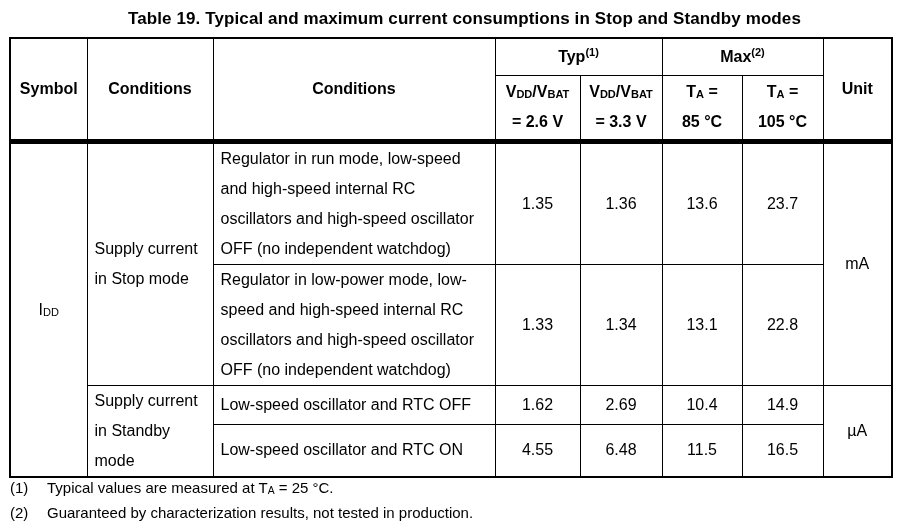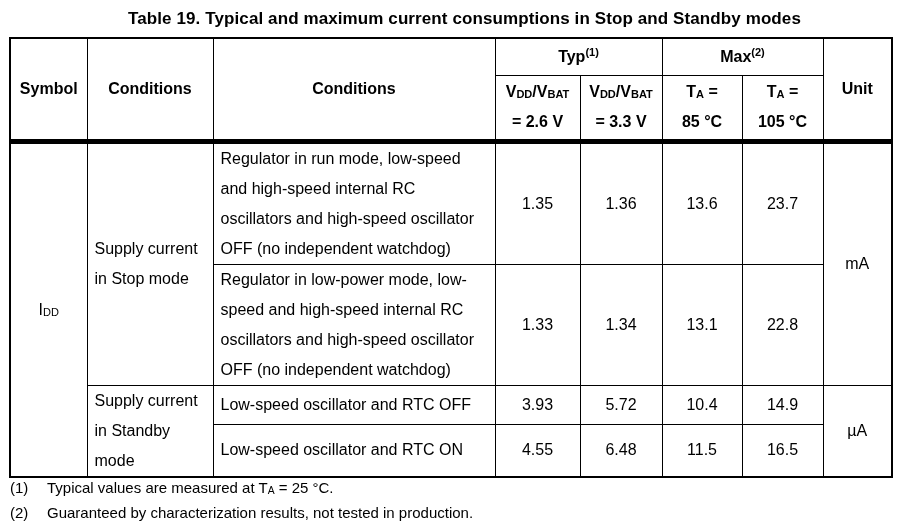--- a/index.html
+++ b/index.html
@@ -140,22 +140,22 @@
       <tr class="r2">
         <td class="text">Regulator in low-power mode, low-<br>speed and high-speed internal RC<br>oscillators and high-speed oscillator<br>OFF (no independent watchdog)</td>
         <td class="num">1.33</td>
         <td class="num">1.34</td>
         <td class="num">13.1</td>
         <td class="num">22.8</td>
       </tr>
       <tr class="r3">
         <td class="text" rowspan="2">Supply current<br>in Standby<br>mode</td>
         <td class="text">Low-speed oscillator and RTC OFF</td>
-        <td class="num">3.93</td>
-        <td class="num">5.72</td>
+        <td class="num">1.62</td>
+        <td class="num">2.69</td>
         <td class="num">10.4</td>
         <td class="num">14.9</td>
         <td class="num" rowspan="2">µA</td>
       </tr>
       <tr class="r4">
         <td class="text">Low-speed oscillator and RTC ON</td>
         <td class="num">4.55</td>
         <td class="num">6.48</td>
         <td class="num">11.5</td>
         <td class="num">16.5</td>

